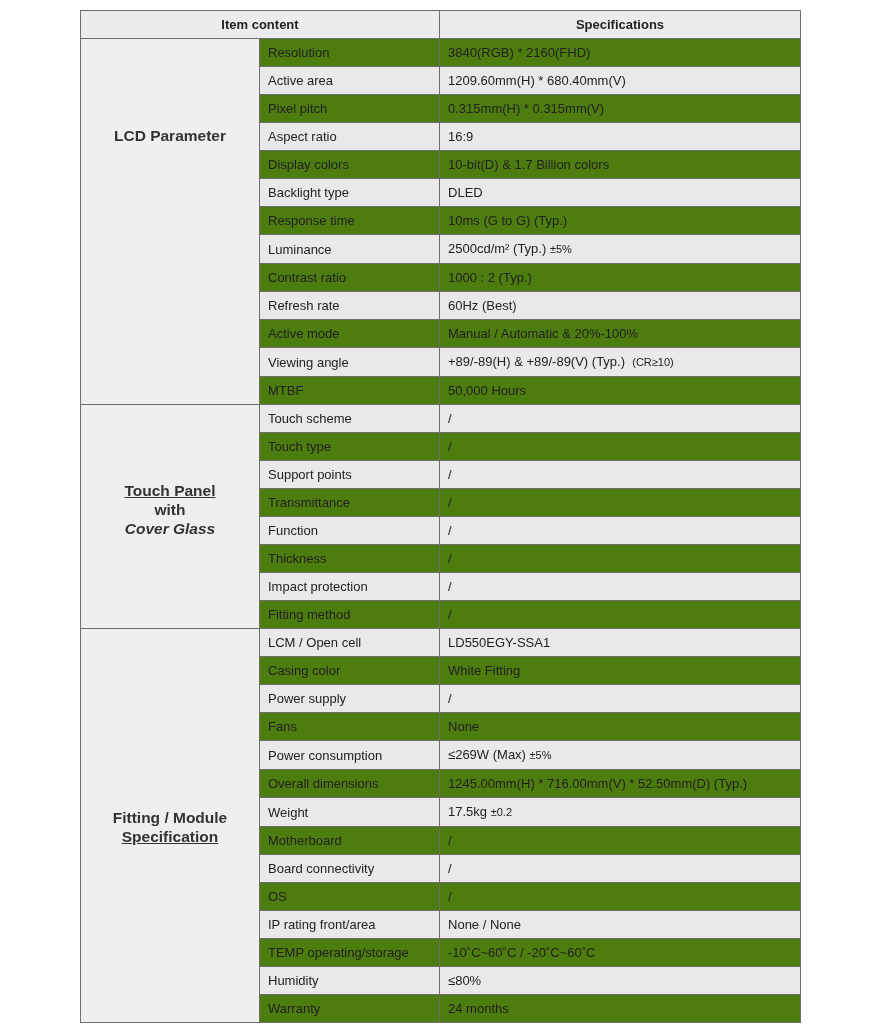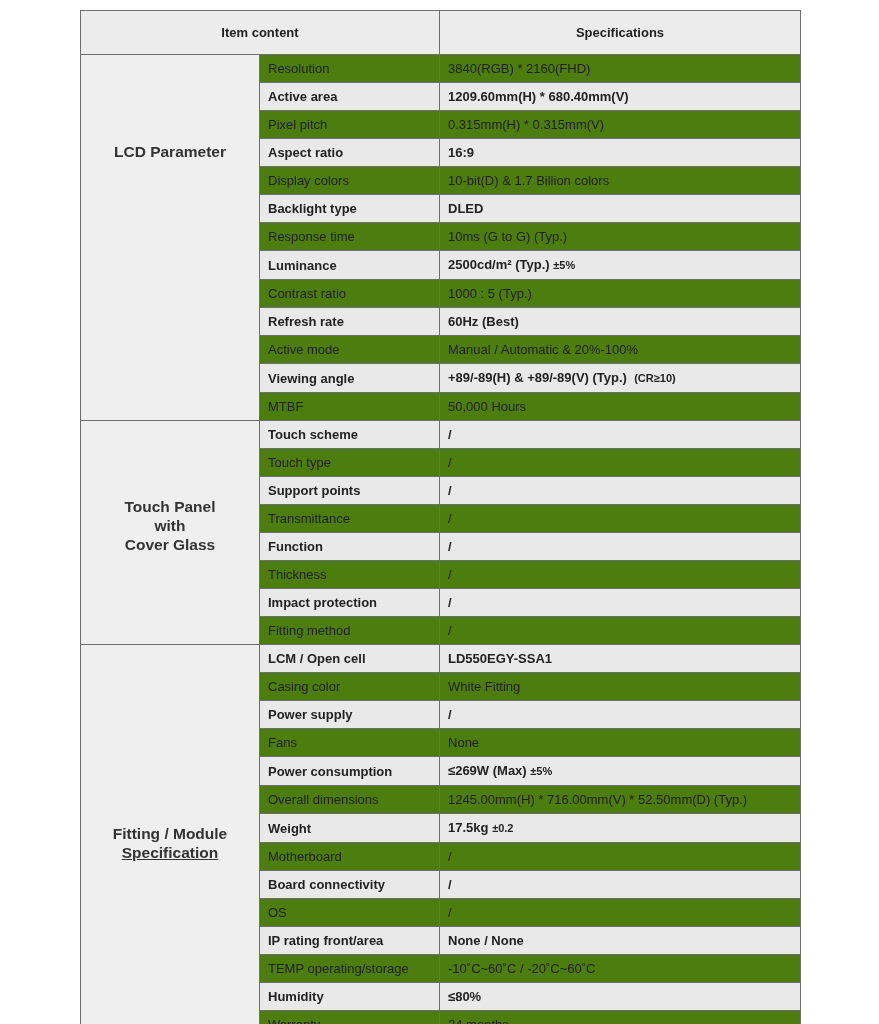--- a/index.html
+++ b/index.html
@@ -31,39 +31,39 @@
     height: 27px;
     padding: 0 0 0 8px;
     line-height: 27px;
     white-space: nowrap;
     overflow: hidden;
   }
   #spec-table th {
     background: #ececec;
     font-weight: bold;
     text-align: center;
-    padding: 8px;
+    padding: 0;
     font-size: 13px;
     color: #222;
   }
   #spec-table td.group {
     background: #efefef;
     text-align: center;
     font-weight: bold;
     font-size: 15.5px;
     line-height: 19px;
     padding: 0 4px;
     white-space: normal;
     color: #333;
   }
   .group-label {
     display: block;
     transform: translateY(var(--shift, 0px));
   }
-  tr.shade td.item, tr.shade td.spec { background: #e9e9e9; font-weight: bold; }
+  tr.shade td.item, tr.shade td.spec { background: #e9e9e9; }
   tr.plain td.item, tr.plain td.spec { background: #4d7c0f; }
   .small { font-size: 11px; }
 </style>
 </head>
 <body>
 
 <table id="spec-table">
   <colgroup>
       <col class="c1">
       <col class="c2">
@@ -106,44 +106,44 @@
       <tr class="plain">
         <td class="item">Response time</td>
         <td class="spec"><span>10ms (G to G) (Typ.)</span></td>
       </tr>
       <tr class="shade">
         <td class="item">Luminance</td>
         <td class="spec"><span>2500cd/m² (Typ.)</span> <span class="small">±5%</span></td>
       </tr>
       <tr class="plain">
         <td class="item">Contrast ratio</td>
-        <td class="spec"><span>1000 : 5 (Typ.)</span></td>
+        <td class="spec"><span>1000 : 2 (Typ.)</span></td>
       </tr>
       <tr class="shade">
         <td class="item">Refresh rate</td>
         <td class="spec"><span>60Hz (Best)</span></td>
       </tr>
       <tr class="plain">
         <td class="item">Active mode</td>
         <td class="spec"><span>Manual / Automatic &amp; 20%-100%</span></td>
       </tr>
       <tr class="shade">
         <td class="item">Viewing angle</td>
         <td class="spec"><span>+89/-89(H) &amp; +89/-89(V) (Typ.)</span>&nbsp;&nbsp;<span class="small">(CR≥10)</span></td>
       </tr>
       <tr class="plain">
         <td class="item">MTBF</td>
         <td class="spec"><span>50,000 Hours</span></td>
       </tr>
       <tr class="shade">
         <td class="group" rowspan="8">
           <span class="group-label" style="--shift: -7px;">
-            <span style="display: block;">Touch Panel</span>
+            <span style="display: block; text-decoration: underline;">Touch Panel</span>
             <span style="display: block;">with</span>
-            <span style="display: block;">Cover Glass</span>
+            <span style="display: block; font-style: italic;">Cover Glass</span>
           </span>
         </td>
         <td class="item">Touch scheme</td>
         <td class="spec"><span>/</span></td>
       </tr>
       <tr class="plain">
         <td class="item">Touch type</td>
         <td class="spec"><span>/</span></td>
       </tr>
       <tr class="shade">

